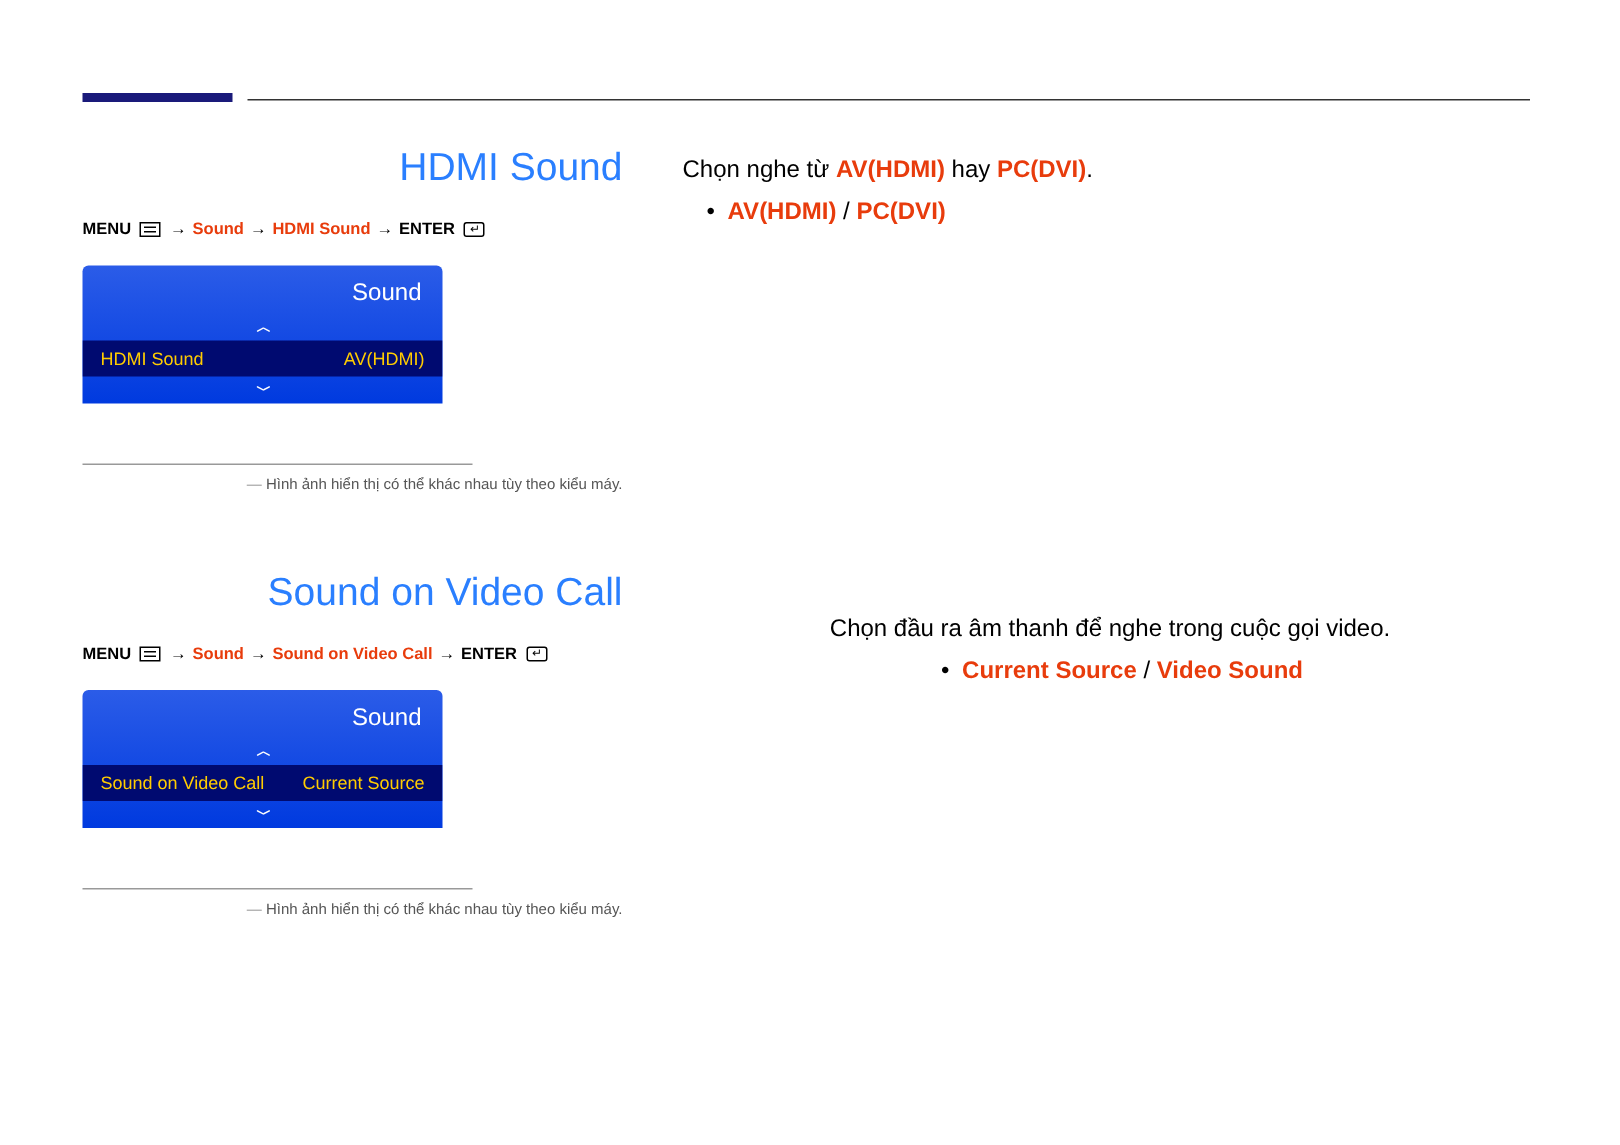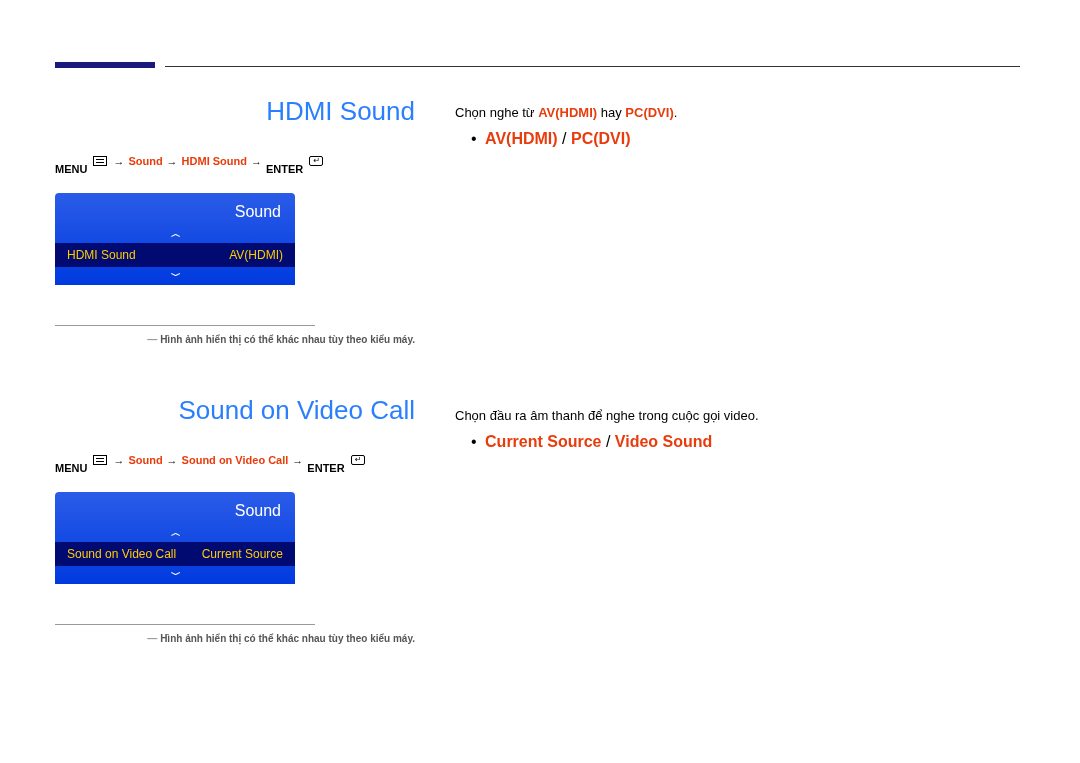--- a/index.html
+++ b/index.html
@@ -44,21 +44,21 @@
     margin-top: 36px;
   }
   .breadcrumb {
     font-size: 11px;
     color: #000;
     margin-bottom: 18px;
     display: flex;
     align-items: center;
     gap: 4px;
   }
-  .breadcrumb .menu-lbl { font-weight: bold; margin-top: 16px; }
+  .breadcrumb .menu-lbl { font-weight: bold; }
   .breadcrumb .menu-icon {
     display: inline-block;
     width: 14px; height: 10px;
     border: 1px solid #000;
     position: relative;
     vertical-align: middle;
     margin: 0 2px;
   }
   .breadcrumb .menu-icon::before,
   .breadcrumb .menu-icon::after {
@@ -120,45 +120,44 @@
 
   .divider-thin {
     width: 260px;
     height: 1px;
     background: #999;
     margin: 4px 0 8px 0;
   }
   .note {
     font-size: 10px;
     color: #555;
-    font-weight: bold;
   }
   .note::before { content: "― "; color: #999; }
 
   .desc-text {
-    font-size: 13px;
+    font-size: 16px;
     color: #000;
     margin-bottom: 10px;
   }
   .desc-text .red { color: #e83c0c; font-weight: bold; }
   .bullet {
     font-size: 16px;
     color: #000;
     margin-left: 16px;
     margin-bottom: 4px;
   }
   .bullet::before {
     content: "• ";
     color: #000;
     margin-right: 4px;
   }
   .bullet .red { color: #e83c0c; font-weight: bold; }
   .bullet .sep { color: #000; }
 
-  .section-2-right { margin-top: 260px; }
+  .section-2-right { margin-top: 260px; text-align: center; }
 </style>
 </head>
 <body>
 
 <div class="top-bar"></div>
 <div class="top-line"></div>
 
 <div class="left-col">
 
   <h2 class="section-title">HDMI Sound</h2>

